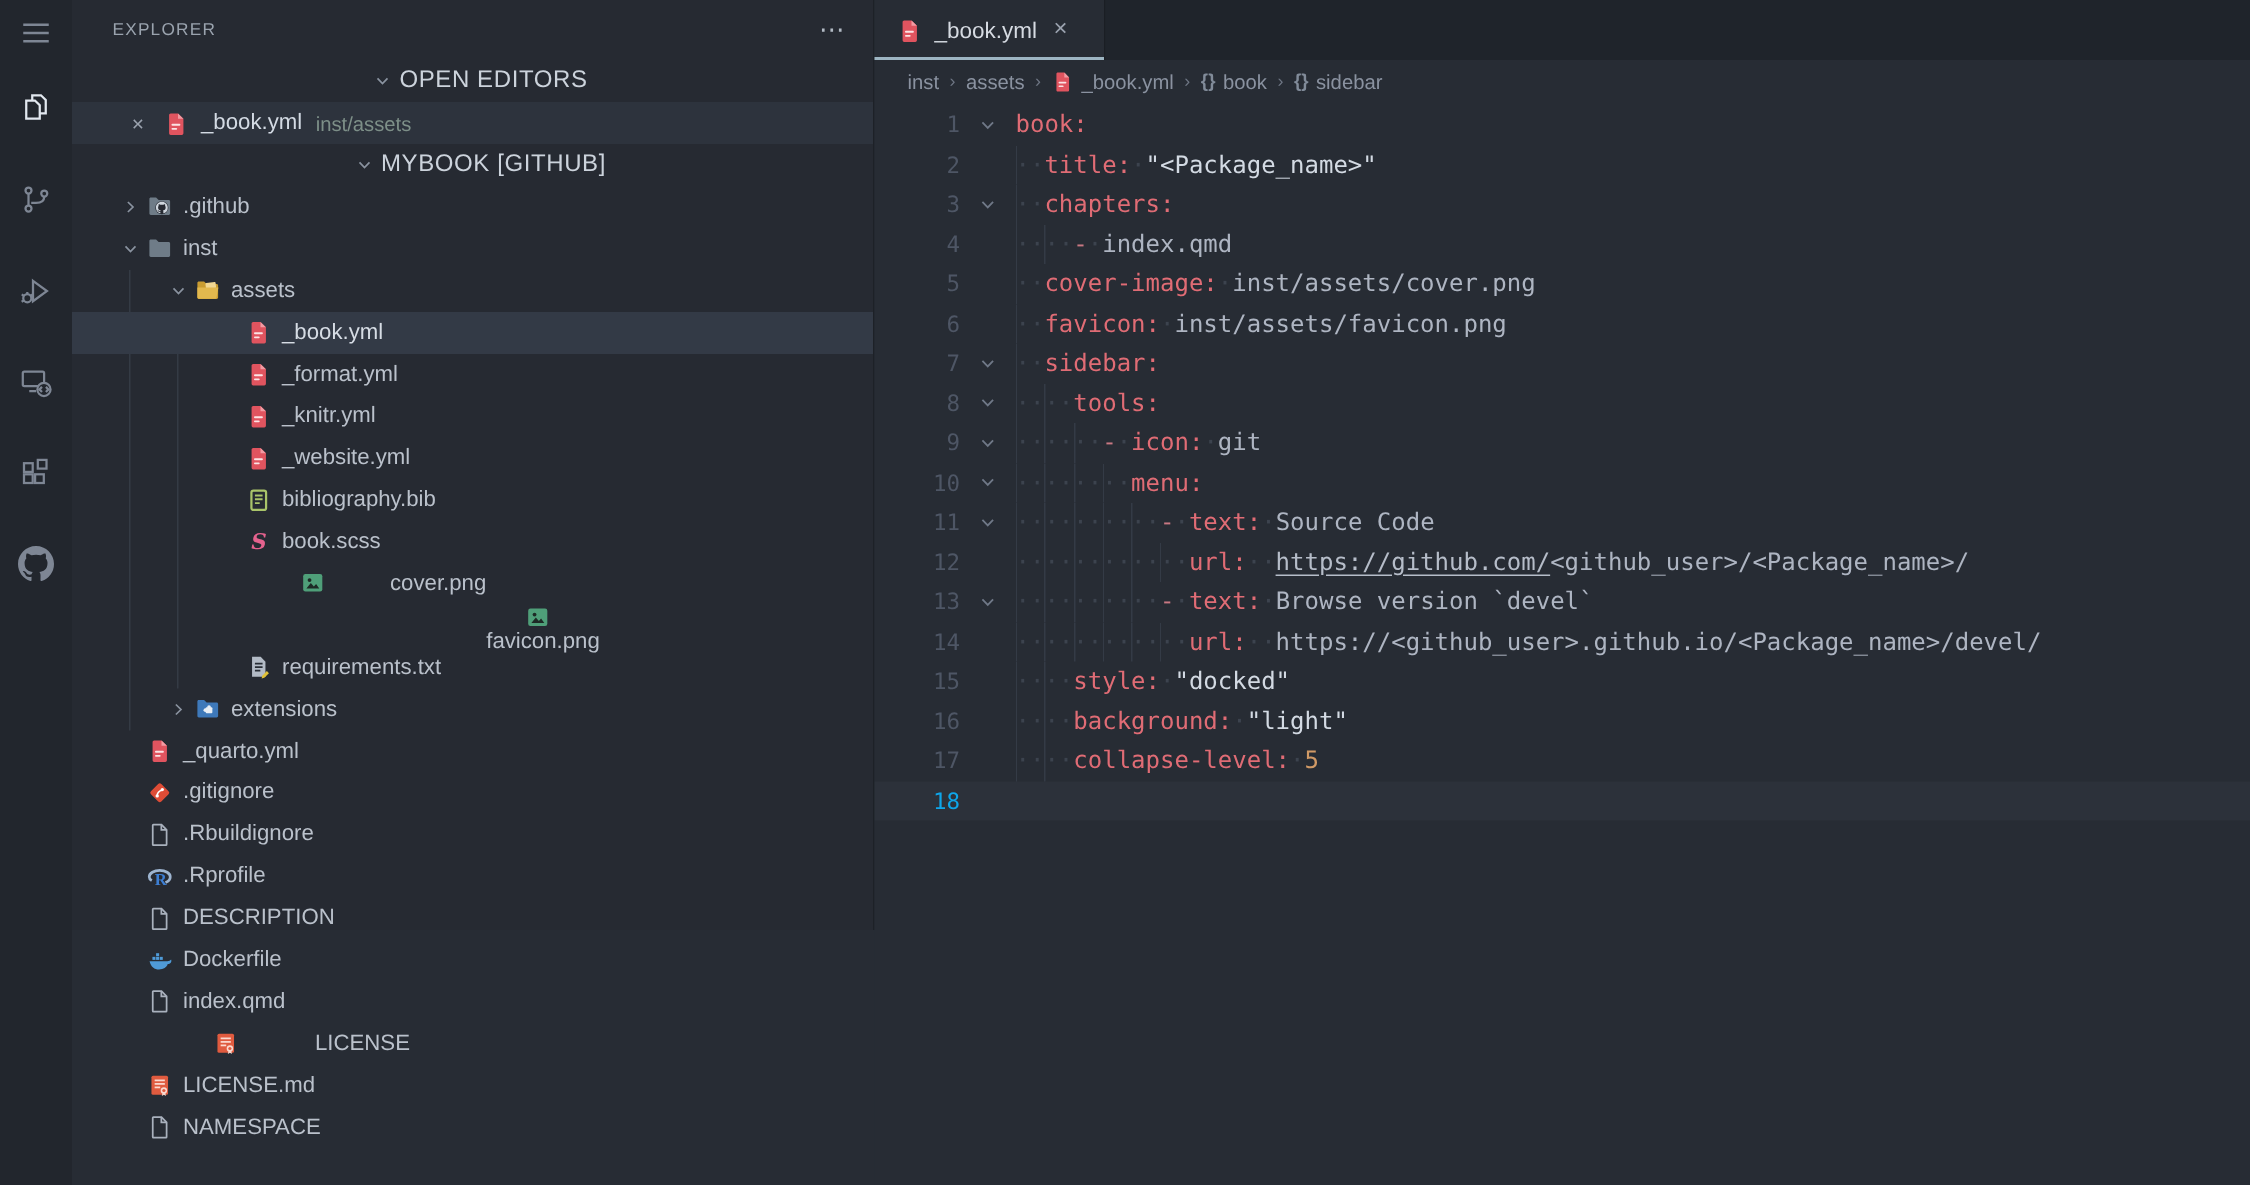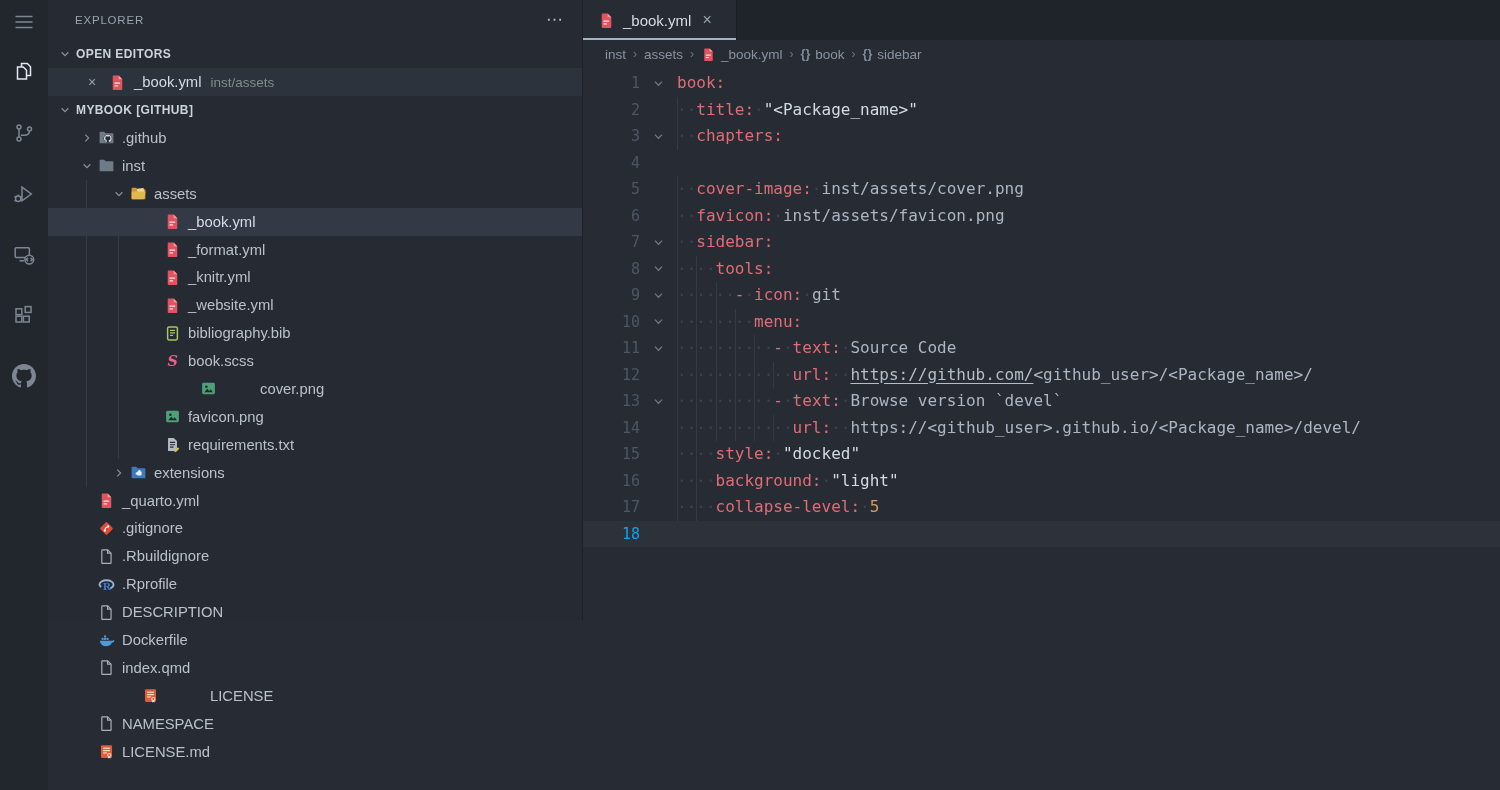--- a/index.html
+++ b/index.html
@@ -12,22 +12,22 @@
            color:#7e8694;cursor:pointer;}
   .ab-item.active{color:#e2e8ef;}
   .ab-item svg{width:24px;height:24px;}
 
   
   .sidebar{position:absolute;left:48px;top:0;width:535px;height:620px;background:#262a32;
            border-right:1px solid #1d2127;box-sizing:border-box;}
   .sb-title{height:40px;display:flex;align-items:center;padding:0 18px 0 27px;color:#9aa3ae;
             font-size:11.5px;letter-spacing:.8px;}
   .sb-actions{margin-left:auto;color:#b2bac4;font-size:17px;letter-spacing:1px;cursor:pointer;line-height:10px;}
-  .sb-header{height:28px;display:flex;align-items:center;font-size:12px;font-weight:700;color:#ccd3dc;
-             letter-spacing:.4px;cursor:pointer;}
+  .sb-header{height:28px;display:flex;align-items:center;font-size:16px;font-weight:400;color:#ccd3dc;
+             letter-spacing:.4px;cursor:pointer;justify-content:center;}
   .sb-header .chev{width:22px;margin-left:6px;}
   .oe-item{height:28px;display:flex;align-items:center;background:#2d333d;padding-left:36px;cursor:pointer;}
   .oe-close{color:#9aa2ae;font-size:14px;width:16px;text-align:center;cursor:pointer;}
   .oe-item .icn{margin-left:9px;}
   .oe-name{font-size:14.8px;color:#d3dae3;margin-left:8px;}
   .oe-desc{font-size:13.5px;color:#7d8f88;margin-left:9px;}
 
   .tree{position:absolute;top:124px;left:0;right:0;}
   .row{height:27.9px;display:flex;align-items:center;font-size:14.8px;color:#bac1cb;cursor:pointer;}
   .row.selected{background:#333a46;color:#d6dce4;}
@@ -280,21 +280,21 @@
         <span class="spacer"></span>
         <span class="icn">
           <svg viewBox="0 0 16 16">
             <rect x="2" y="2.5" width="12" height="11" rx="1.4" fill="#4f9f79"></rect>
             <circle cx="6" cy="6.3" r="1.2" fill="#1e2a26"></circle>
             <path d="M4 11.6l2.8-3.4 1.9 2.2 1.4-1.6 2 2.8z" fill="#1e2a26"></path>
           </svg>
         </span>
         <span class="row-label">cover.png</span>
       </div>
-      <div class="row" style="padding-left: 94px;">
+      <div class="row" style="padding-left: 94px; flex-direction: column;">
         <span class="spacer"></span>
         <span class="icn">
           <svg viewBox="0 0 16 16">
             <rect x="2" y="2.5" width="12" height="11" rx="1.4" fill="#4f9f79"></rect>
             <circle cx="6" cy="6.3" r="1.2" fill="#1e2a26"></circle>
             <path d="M4 11.6l2.8-3.4 1.9 2.2 1.4-1.6 2 2.8z" fill="#1e2a26"></path>
           </svg>
         </span>
         <span class="row-label">favicon.png</span>
       </div>
@@ -416,41 +416,41 @@
             <circle cx="10.6" cy="11.3" r="2" fill="#fbd9cf"></circle>
             <circle cx="10.6" cy="11.3" r="1" fill="#e05b3f"></circle>
           </svg>
         </span>
         <span class="row-label">LICENSE</span>
       </div>
       <div class="row" style="padding-left: 28px;">
         <span class="spacer"></span>
         <span class="icn">
           <svg viewBox="0 0 16 16">
-            <path d="M4 1.7h5.1l3.2 3.2v9.2c0 .2-.2.4-.4.4H4c-.2 0-.4-.2-.4-.4V2.1c0-.2.2-.4.4-.4z" fill="none" stroke="#a9b1bd" stroke-width="1.1"></path>
-            <path d="M9 1.9v3h3" fill="none" stroke="#a9b1bd" stroke-width="1.1"></path>
-          </svg>
-        </span>
-        <span class="row-label">NAMESPACE</span>
-      </div>
-      <div class="row" style="padding-left: 28px;">
-        <span class="spacer"></span>
-        <span class="icn">
-          <svg viewBox="0 0 16 16">
             <rect x="2.8" y="2" width="10.4" height="12" rx="1" fill="#e05b3f"></rect>
             <rect x="4.8" y="4.4" width="6.4" height="1.1" fill="#fbd9cf"></rect>
             <rect x="4.8" y="6.6" width="6.4" height="1.1" fill="#fbd9cf"></rect>
             <rect x="4.8" y="8.8" width="3.5" height="1.1" fill="#fbd9cf"></rect>
             <path d="M9.8 12.6l-.5 2.1 1.3-.7 1.3.7-.5-2.1z" fill="#fbd9cf"></path>
             <circle cx="10.6" cy="11.3" r="2" fill="#fbd9cf"></circle>
             <circle cx="10.6" cy="11.3" r="1" fill="#e05b3f"></circle>
           </svg>
         </span>
         <span class="row-label">LICENSE.md</span>
       </div>
+      <div class="row" style="padding-left: 28px;">
+        <span class="spacer"></span>
+        <span class="icn">
+          <svg viewBox="0 0 16 16">
+            <path d="M4 1.7h5.1l3.2 3.2v9.2c0 .2-.2.4-.4.4H4c-.2 0-.4-.2-.4-.4V2.1c0-.2.2-.4.4-.4z" fill="none" stroke="#a9b1bd" stroke-width="1.1"></path>
+            <path d="M9 1.9v3h3" fill="none" stroke="#a9b1bd" stroke-width="1.1"></path>
+          </svg>
+        </span>
+        <span class="row-label">NAMESPACE</span>
+      </div>
     </div>
 </div>
 
 <div class="editor">
   <div class="tabs">
     <div class="tab">
       <span class="icn">
           <svg viewBox="0 0 16 16">
             <path d="M3.5 1.5h5.6l3.4 3.4v9.1c0 .55-.45 1-1 1h-7c-.55 0-1-.45-1-1V2.5c0-.55.45-1 1-1z" fill="#e0545f"></path>
             <path d="M9.1 1.5l3.4 3.4H9.1z" fill="#f29ba3"></path>
@@ -495,21 +495,21 @@
       </span>
     </div>
   <div class="code" id="code">
       <div class="cl"><span class="num">1</span><span class="foldc"><svg viewBox="0 0 16 16">
             <path d="M4.2 6l3.8 3.9L11.8 6" stroke="currentColor" stroke-width="1.3" fill="none"></path>
           </svg></span><span class="content"><span class="tk-key">book:</span></span></div>
       <div class="cl"><span class="num">2</span><span class="foldc"></span><span class="content"><span class="ig">··</span><span class="tk-key">title:</span><span class="wsd">·</span><span class="tk-str">"&lt;Package_name&gt;"</span></span></div>
       <div class="cl"><span class="num">3</span><span class="foldc"><svg viewBox="0 0 16 16">
             <path d="M4.2 6l3.8 3.9L11.8 6" stroke="currentColor" stroke-width="1.3" fill="none"></path>
           </svg></span><span class="content"><span class="ig">··</span><span class="tk-key">chapters:</span></span></div>
-      <div class="cl"><span class="num">4</span><span class="foldc"></span></div>
+      <div class="cl"><span class="num">4</span><span class="foldc"></span><span class="content"><span class="ig">··</span><span class="ig">··</span><span class="tk-dash">-</span><span class="wsd">·</span><span class="tk-val">index.qmd</span></span></div>
       <div class="cl"><span class="num">5</span><span class="foldc"></span><span class="content"><span class="ig">··</span><span class="tk-key">cover-image:</span><span class="wsd">·</span><span class="tk-val">inst/assets/cover.png</span></span></div>
       <div class="cl"><span class="num">6</span><span class="foldc"></span><span class="content"><span class="ig">··</span><span class="tk-key">favicon:</span><span class="wsd">·</span><span class="tk-val">inst/assets/favicon.png</span></span></div>
       <div class="cl"><span class="num">7</span><span class="foldc"><svg viewBox="0 0 16 16">
             <path d="M4.2 6l3.8 3.9L11.8 6" stroke="currentColor" stroke-width="1.3" fill="none"></path>
           </svg></span><span class="content"><span class="ig">··</span><span class="tk-key">sidebar:</span></span></div>
       <div class="cl"><span class="num">8</span><span class="foldc"><svg viewBox="0 0 16 16">
             <path d="M4.2 6l3.8 3.9L11.8 6" stroke="currentColor" stroke-width="1.3" fill="none"></path>
           </svg></span><span class="content"><span class="ig">··</span><span class="ig">··</span><span class="tk-key">tools:</span></span></div>
       <div class="cl"><span class="num">9</span><span class="foldc"><svg viewBox="0 0 16 16">
             <path d="M4.2 6l3.8 3.9L11.8 6" stroke="currentColor" stroke-width="1.3" fill="none"></path>

